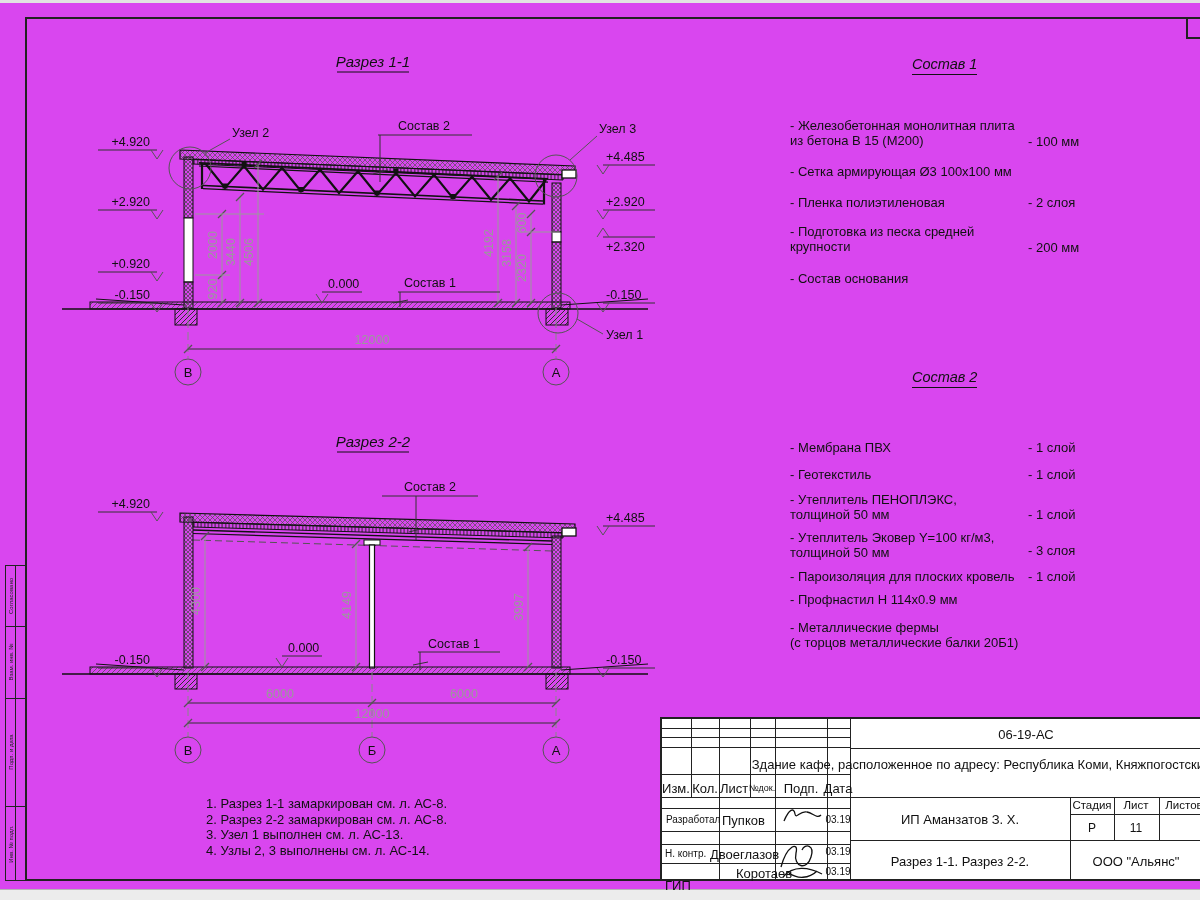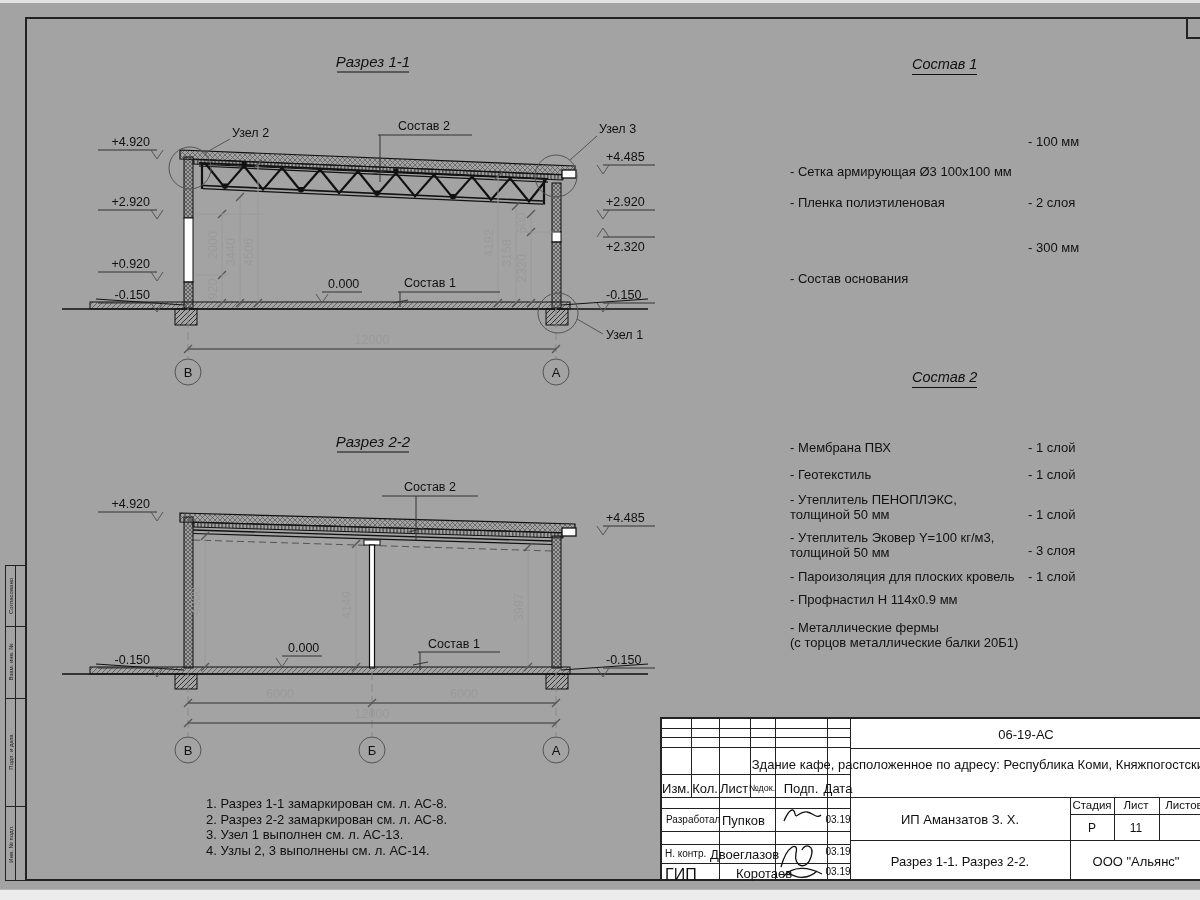--- a/index.html
+++ b/index.html
@@ -1,16 +1,16 @@
 <!DOCTYPE html>
 <html><head>
 <meta charset="utf-8">
 <style>
   html,body{margin:0;padding:0;background:#fff;}
-  .page{position:relative;width:1200px;height:900px;background:#a3a3a3;overflow:hidden;
+  .page{position:relative;width:1200px;height:900px;background:#d946ef;overflow:hidden;
         font-family:"Liberation Sans",sans-serif;color:#111;}
   .edge-top{position:absolute;left:0;top:0;width:1200px;height:3px;background:#e2e2e2;}
   .edge-bottom{position:absolute;left:0;top:889px;width:1200px;height:11px;background:#ececec;border-top:1px solid #b5b5b5;}
   .frame{position:absolute;left:25px;top:17px;width:1181px;height:864px;border:2px solid #222;box-sizing:border-box;}
   .corner-box{position:absolute;left:1186px;top:19px;width:20px;height:20px;border-left:2px solid #222;border-bottom:2px solid #222;box-sizing:border-box;}
   
   .sidestamp{position:absolute;left:5px;top:565px;width:21px;height:316px;border:1.5px solid #222;box-sizing:border-box;}
   .sidestamp .vln{position:absolute;top:0;left:9px;width:1px;height:100%;background:#222;}
   .sidestamp .hln{position:absolute;left:0;width:100%;height:1px;background:#222;}
   .sslabel{position:absolute;left:5px;font-size:6px;white-space:nowrap;color:#222;
@@ -339,28 +339,32 @@
         <text class="axl" x="372" y="755" text-anchor="middle">Б</text>
     </g>
     <g>
       <circle cx="556" cy="750" r="13" class="thin"></circle>
         <text class="axl" x="556" y="755" text-anchor="middle">А</text>
     </g>
   </svg>
 
   <div class="comp-head" style="left:912px;top:56px">Состав 1</div>
   <div class="crow" style="top:118px">
+    <span class="cname">- Железобетонная монолитная плита
+из бетона В 15 (М200)</span>
     <span class="cval" style="top:16px">- 100 мм</span></div>
   <div class="crow" style="top:164px">
     <span class="cname" style="width:300px">- Сетка армирующая Ø3 100х100 мм</span></div>
   <div class="crow" style="top:195px">
     <span class="cname">- Пленка полиэтиленовая</span>
     <span class="cval">- 2 слоя</span></div>
   <div class="crow" style="top:224px">
-    <span class="cval" style="top:16px">- 300 мм</span></div>
+    <span class="cname">- Подготовка из песка средней
+крупности</span>
+    <span class="cval" style="top:16px">- 200 мм</span></div>
   <div class="crow" style="top:271px">
     <span class="cname">- Состав основания</span></div>
 
   <div class="comp-head" style="left:912px;top:369px">Состав 2</div>
   <div class="crow" style="top:440px">
     <span class="cname">- Мембрана ПВХ</span>
     <span class="cval">- 1 слой</span></div>
   <div class="crow" style="top:467px">
     <span class="cname">- Геотекстиль</span>
     <span class="cval">- 1 слой</span></div>
@@ -421,21 +425,21 @@
     <div class="t c" style="left:100px;top:64px;font-size:9px">№док.</div>
     <div class="t c" style="left:139px;top:62px">Подп.</div>
     <div class="t c" style="left:176px;top:62px">Дата</div>
 
     <div class="t" style="left:4px;top:95px;font-size:10px">Разработал</div>
     <div class="t" style="left:60px;top:94px">Пупков</div>
     <div class="t c" style="left:176px;top:95px;font-size:10px">03.19</div>
     <div class="t" style="left:3px;top:129px;font-size:10px">Н. контр.</div>
     <div class="t" style="left:48px;top:128px">Двоеглазов</div>
     <div class="t c" style="left:176px;top:127px;font-size:10px">03.19</div>
-    <div class="t" style="left:3px;top:147px;font-size:16px">ГИП</div>
+    <div class="t" style="left:3px;top:159px;font-size:13px">ГИП</div>
     <div class="t" style="left:74px;top:147px">Коротаев</div>
     <div class="t c" style="left:176px;top:147px;font-size:10px">03.19</div>
 
     <svg class="sig" style="left:118px;top:85px" width="44" height="24" viewBox="0 0 44 24">
       <path d="M4,17 C9,5 14,3 15,10 C16,16 20,6 27,8 C33,9 37,15 41,11" fill="none" stroke="#111" stroke-width="1.3"></path>
     </svg>
     <svg class="sig" style="left:113px;top:120px" width="52" height="44" viewBox="0 0 52 44">
       <path d="M6,28 C12,6 24,2 21,14 C18,28 32,32 36,18 C40,6 30,4 27,11" fill="none" stroke="#111" stroke-width="1.3"></path>
       <path d="M8,38 C18,26 34,28 47,35 M14,34 C22,40 34,40 42,32" fill="none" stroke="#111" stroke-width="1.3"></path>
     </svg>

